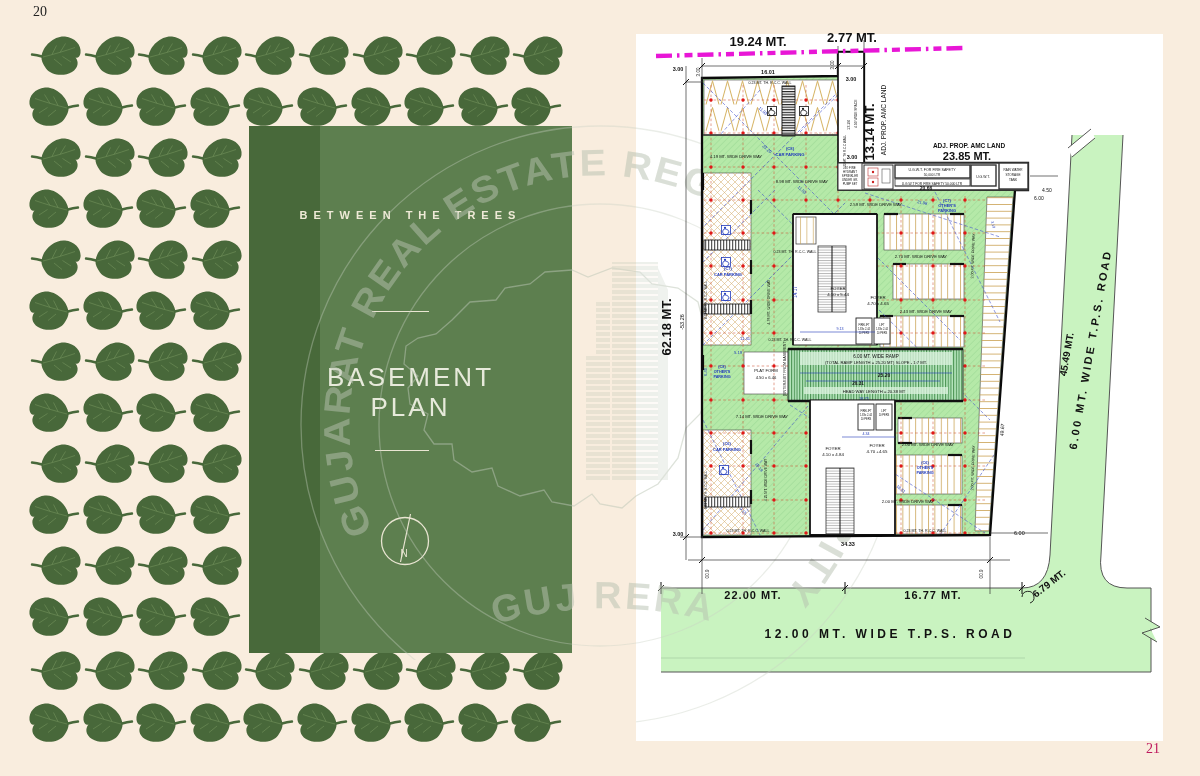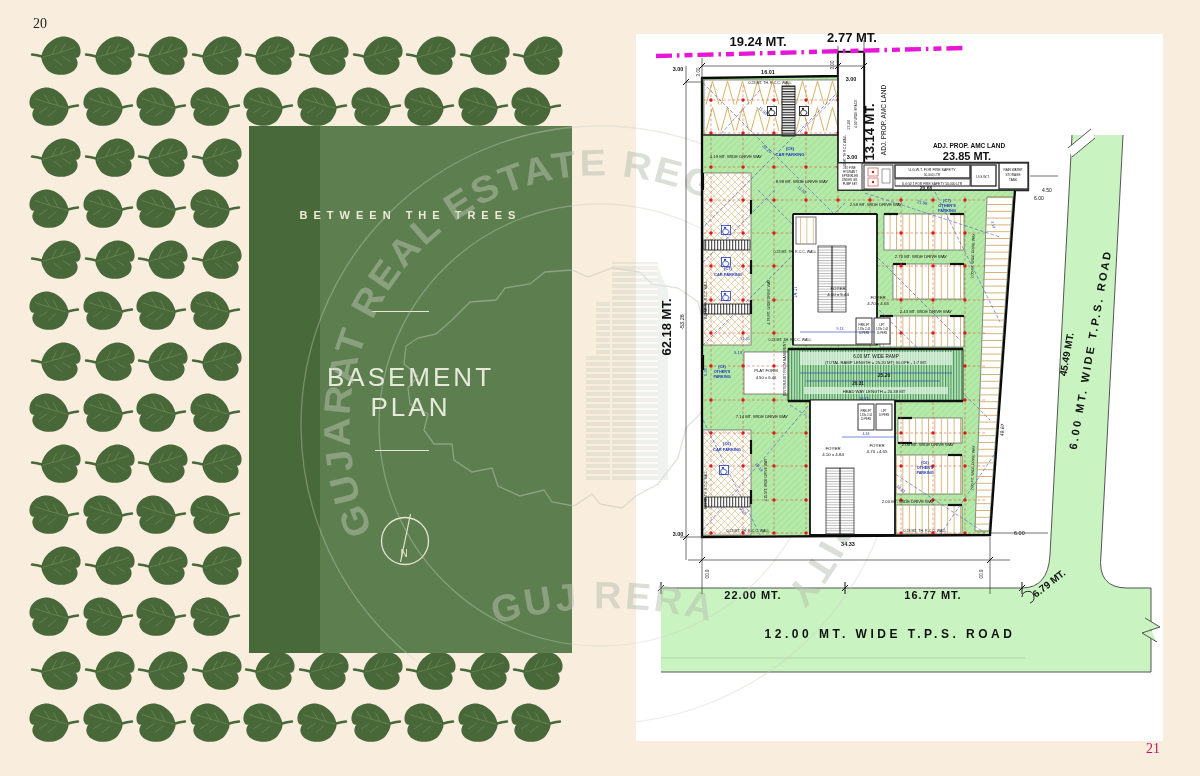--- a/index.html
+++ b/index.html
@@ -1,19 +1,19 @@
 <!DOCTYPE html>
 <html><head><meta charset="utf-8">
 <style>
 html,body{margin:0;padding:0;}
 body{width:1200px;height:776px;position:relative;overflow:hidden;
   background:#f9edde;font-family:"Liberation Sans",sans-serif;}
 .abs{position:absolute;}
 </style></head><body>
-<div class="abs" style="left:33px;top:16px;font-family:'Liberation Serif',serif;font-size:14px;color:#222;">20</div>
+<div class="abs" style="left:33px;top:4px;font-family:'Liberation Serif',serif;font-size:14px;color:#222;">20</div>
 <div class="abs" style="left:1146px;top:741px;font-family:'Liberation Serif',serif;font-size:14px;color:#be185d;">21</div>
 
 <svg class="abs" style="left:0;top:0" width="600" height="776" viewBox="0 0 600 776">
 <defs>
 <g id="leaf">
  <path d="M1,21.5 Q6,22 11,23.5" stroke="#48683a" stroke-width="2.4" fill="none" stroke-linecap="round"></path>
  <path d="M10.5,23.5 C12,12 24,2.5 34,3.5 C44,4.5 50.5,12 49.5,20 C49,24 46.5,25.5 44.5,24.5 C48,28.5 47.5,35 41,39 C33,43.8 20,42.5 15,35.5 C11.5,30.5 10.2,27 10.5,23.5 Z" fill="#48683a"></path>
  <path d="M12,24 C22,21.5 34,18 44,14.5 M21,21.5 L25.5,12.5 M29,19.5 L34.5,10.5 M23,26 L31,32.5 M31.5,23.5 L40,29" stroke="#6e8d58" stroke-width="0.9" fill="none" opacity="0.75"></path>
 </g>
 </defs>

